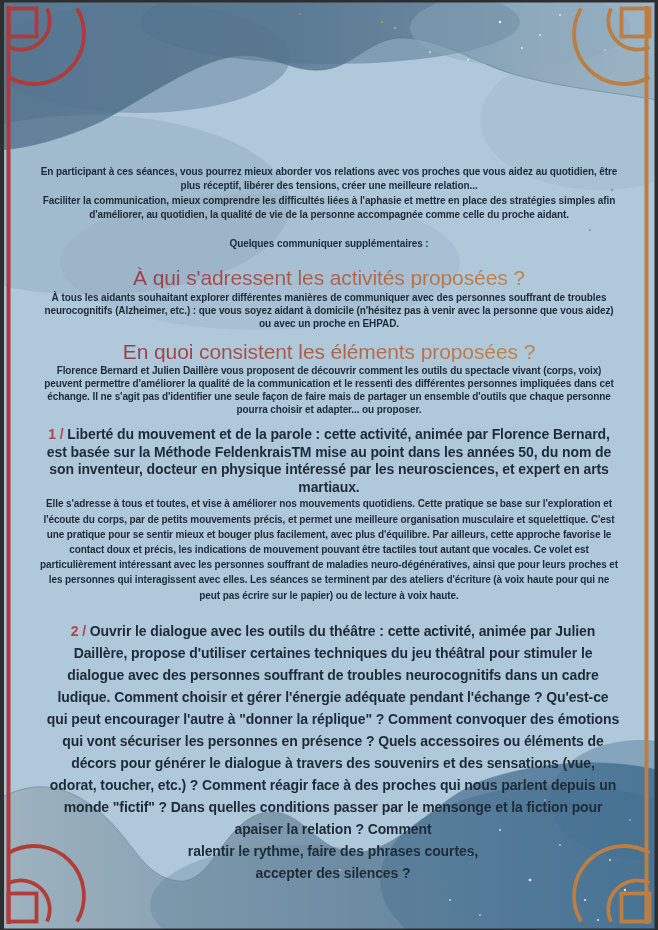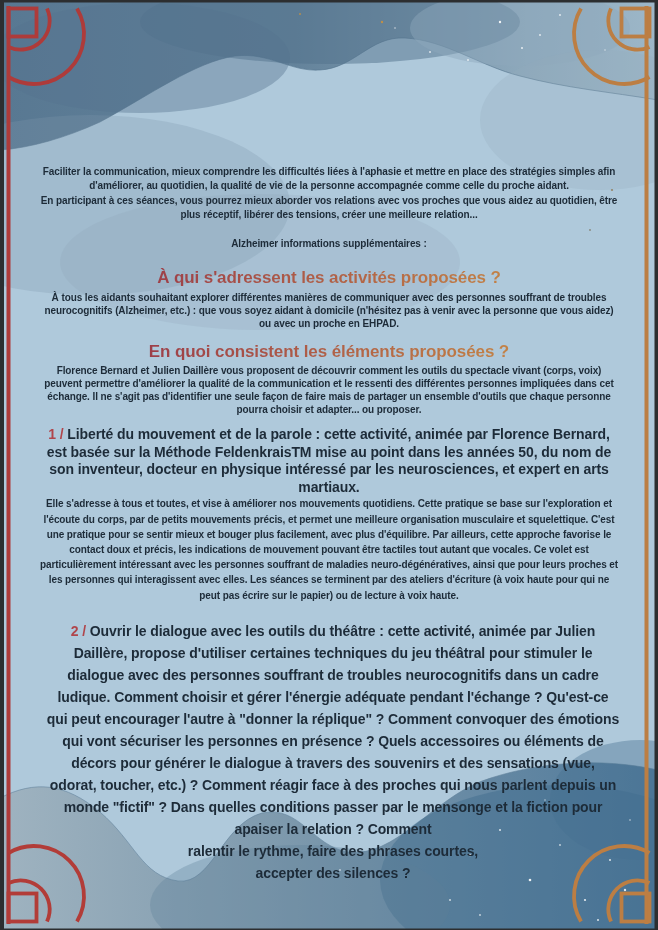--- a/index.html
+++ b/index.html
@@ -10,21 +10,21 @@
   }
   .bg-art{position:absolute;inset:0;}
   .content{
     position:absolute;left:38px;right:38px;top:165px;
     text-align:center;color:#1d2b38;letter-spacing:-0.1px;
   }
   .content p{margin:0;}
   .intro-p{font-size:10px;line-height:14.4px;}
   .more{font-size:10px;line-height:14.4px;margin-top:14px !important;}
   .heading{
-    font-size:17px;line-height:21px;margin:16px 0 0 0;font-weight:700;
+    font-size:21px;line-height:21px;margin:16px 0 0 0;font-weight:400;
     background:linear-gradient(90deg,#9c3e49 18%,#c28146 80%);
     -webkit-background-clip:text;background-clip:text;color:transparent;
   }
   .heading.h2{margin-top:11px;}
   .sec-body{font-size:10px;line-height:13px;margin-top:3px !important;}
   .sec-body.b2{margin-top:2px !important;}
   .activity{margin-top:10px !important;}
   .activity.a2{margin-top:17px !important;}
   .act-lead{font-size:14px;line-height:17.6px;}
   .activity.a2 .act-lead{line-height:22px;margin-left:8px;}
@@ -137,23 +137,23 @@
 
     <g>
       <rect x="0" y="0" width="4" height="930" fill="#2c2e30"></rect>
       <rect x="654.5" y="0" width="3.5" height="930" fill="#2c2e30"></rect>
       <rect x="0" y="0" width="658" height="2.5" fill="#2c2e30"></rect>
       <rect x="0" y="928.5" width="658" height="1.5" fill="#2c2e30"></rect>
     </g>
   </svg>
 
   <div class="content">
+    <p class="intro-p">En participant à ces séances, vous pourrez mieux aborder vos relations avec vos proches que vous aidez au quotidien, être plus réceptif, libérer des tensions, créer une meilleure relation...</p>
     <p class="intro-p">Faciliter la communication, mieux comprendre les difficultés liées à l'aphasie et mettre en place des stratégies simples afin d'améliorer, au quotidien, la qualité de vie de la personne accompagnée comme celle du proche aidant.</p>
-    <p class="intro-p">En participant à ces séances, vous pourrez mieux aborder vos relations avec vos proches que vous aidez au quotidien, être plus réceptif, libérer des tensions, créer une meilleure relation...</p>
-    <p class="more">Alzheimer informations supplémentaires :</p>
+    <p class="more">Quelques communiquer supplémentaires :</p>
 
     <h2 class="heading">À qui s'adressent les activités proposées ?</h2>
     <p class="sec-body">À tous les aidants souhaitant explorer différentes manières de communiquer avec des personnes souffrant de troubles neurocognitifs (Alzheimer, etc.) : que vous soyez aidant à domicile (n'hésitez pas à venir avec la personne que vous aidez) ou avec un proche en EHPAD.</p>
 
     <h2 class="heading h2">En quoi consistent les éléments proposées ?</h2>
     <p class="sec-body b2">Florence Bernard et Julien Daillère vous proposent de découvrir comment les outils du spectacle vivant (corps, voix) peuvent permettre d'améliorer la qualité de la communication et le ressenti des différentes personnes impliquées dans cet échange. Il ne s'agit pas d'identifier une seule façon de faire mais de partager un ensemble d'outils que chaque personne pourra choisir et adapter... ou proposer.</p>
 
     <div class="activity">
       <p class="act-lead"><span class="act-num">1 /</span> <span class="act-text">Liberté du mouvement et de la parole : cette activité, animée par Florence Bernard, est basée sur la Méthode FeldenkraisTM mise au point dans les années 50, du nom de son inventeur, docteur en physique intéressé par les neurosciences, et expert en arts martiaux.</span></p>
       <p class="act-detail">Elle s'adresse à tous et toutes, et vise à améliorer nos mouvements quotidiens. Cette pratique se base sur l'exploration et l'écoute du corps, par de petits mouvements précis, et permet une meilleure organisation musculaire et squelettique. C'est une pratique pour se sentir mieux et bouger plus facilement, avec plus d'équilibre. Par ailleurs, cette approche favorise le contact doux et précis, les indications de mouvement pouvant être tactiles tout autant que vocales. Ce volet est particulièrement intéressant avec les personnes souffrant de maladies neuro-dégénératives, ainsi que pour leurs proches et les personnes qui interagissent avec elles. Les séances se terminent par des ateliers d'écriture (à voix haute pour qui ne peut pas écrire sur le papier) ou de lecture à voix haute.</p>

